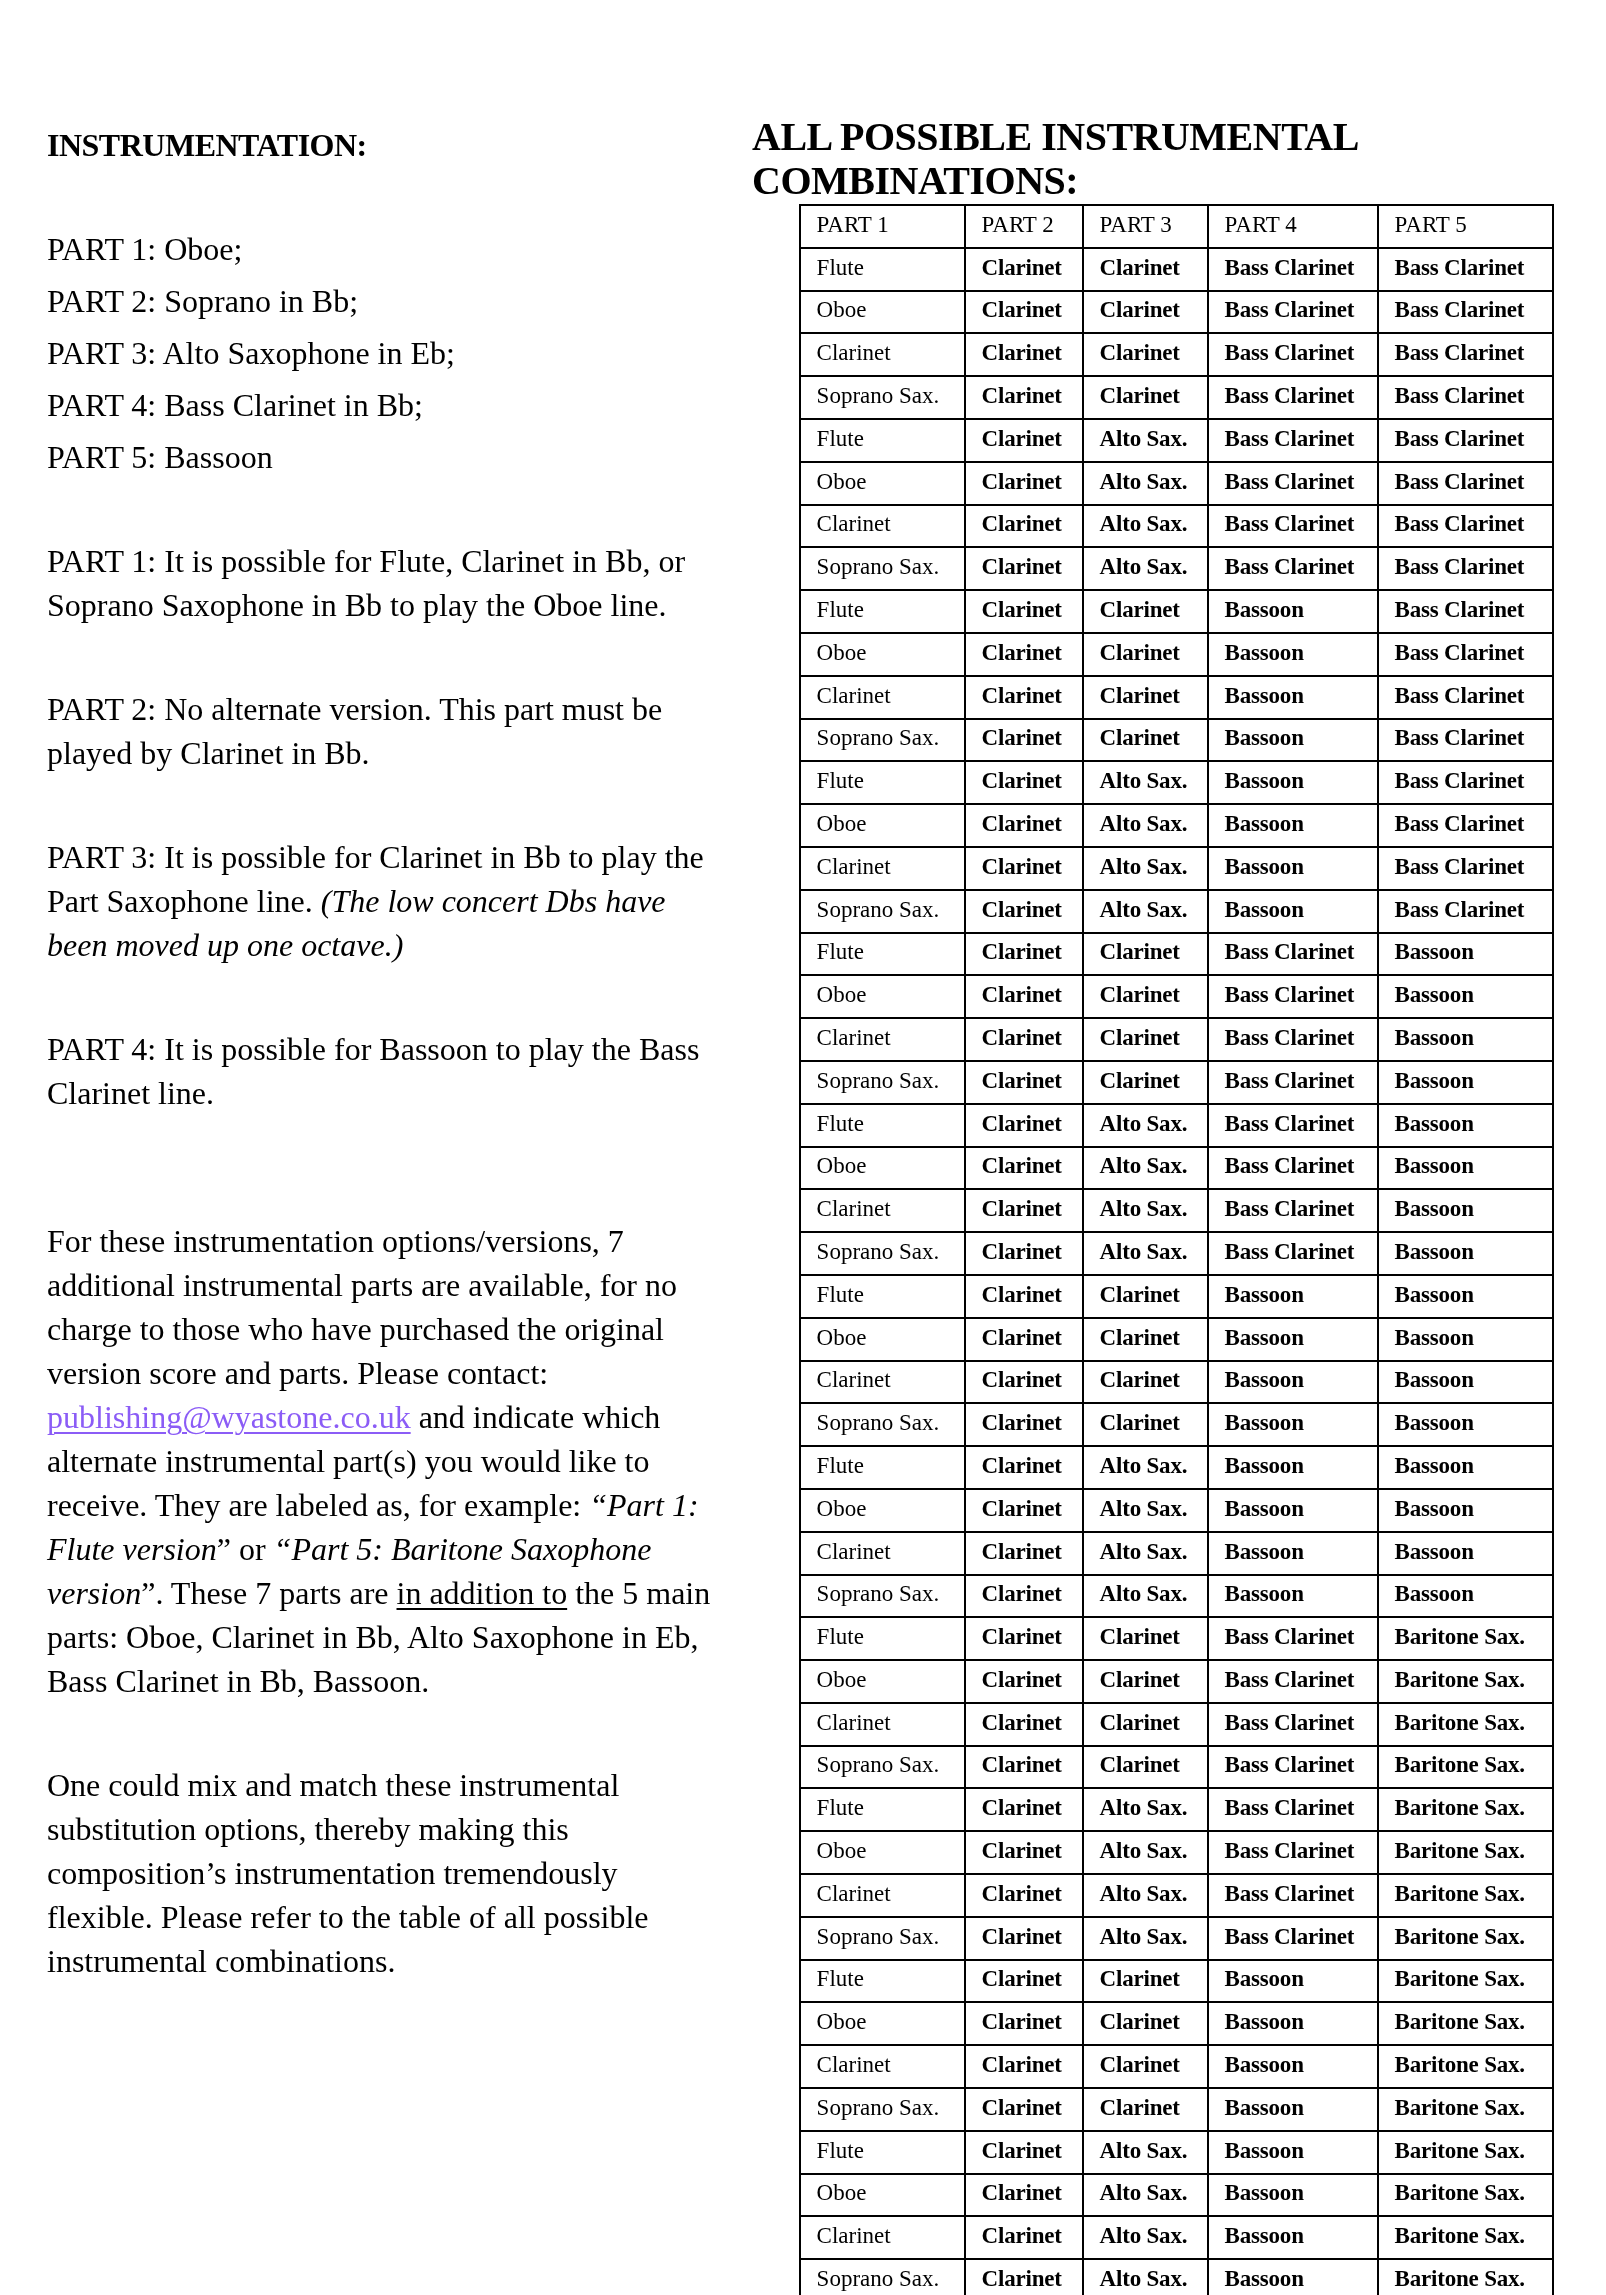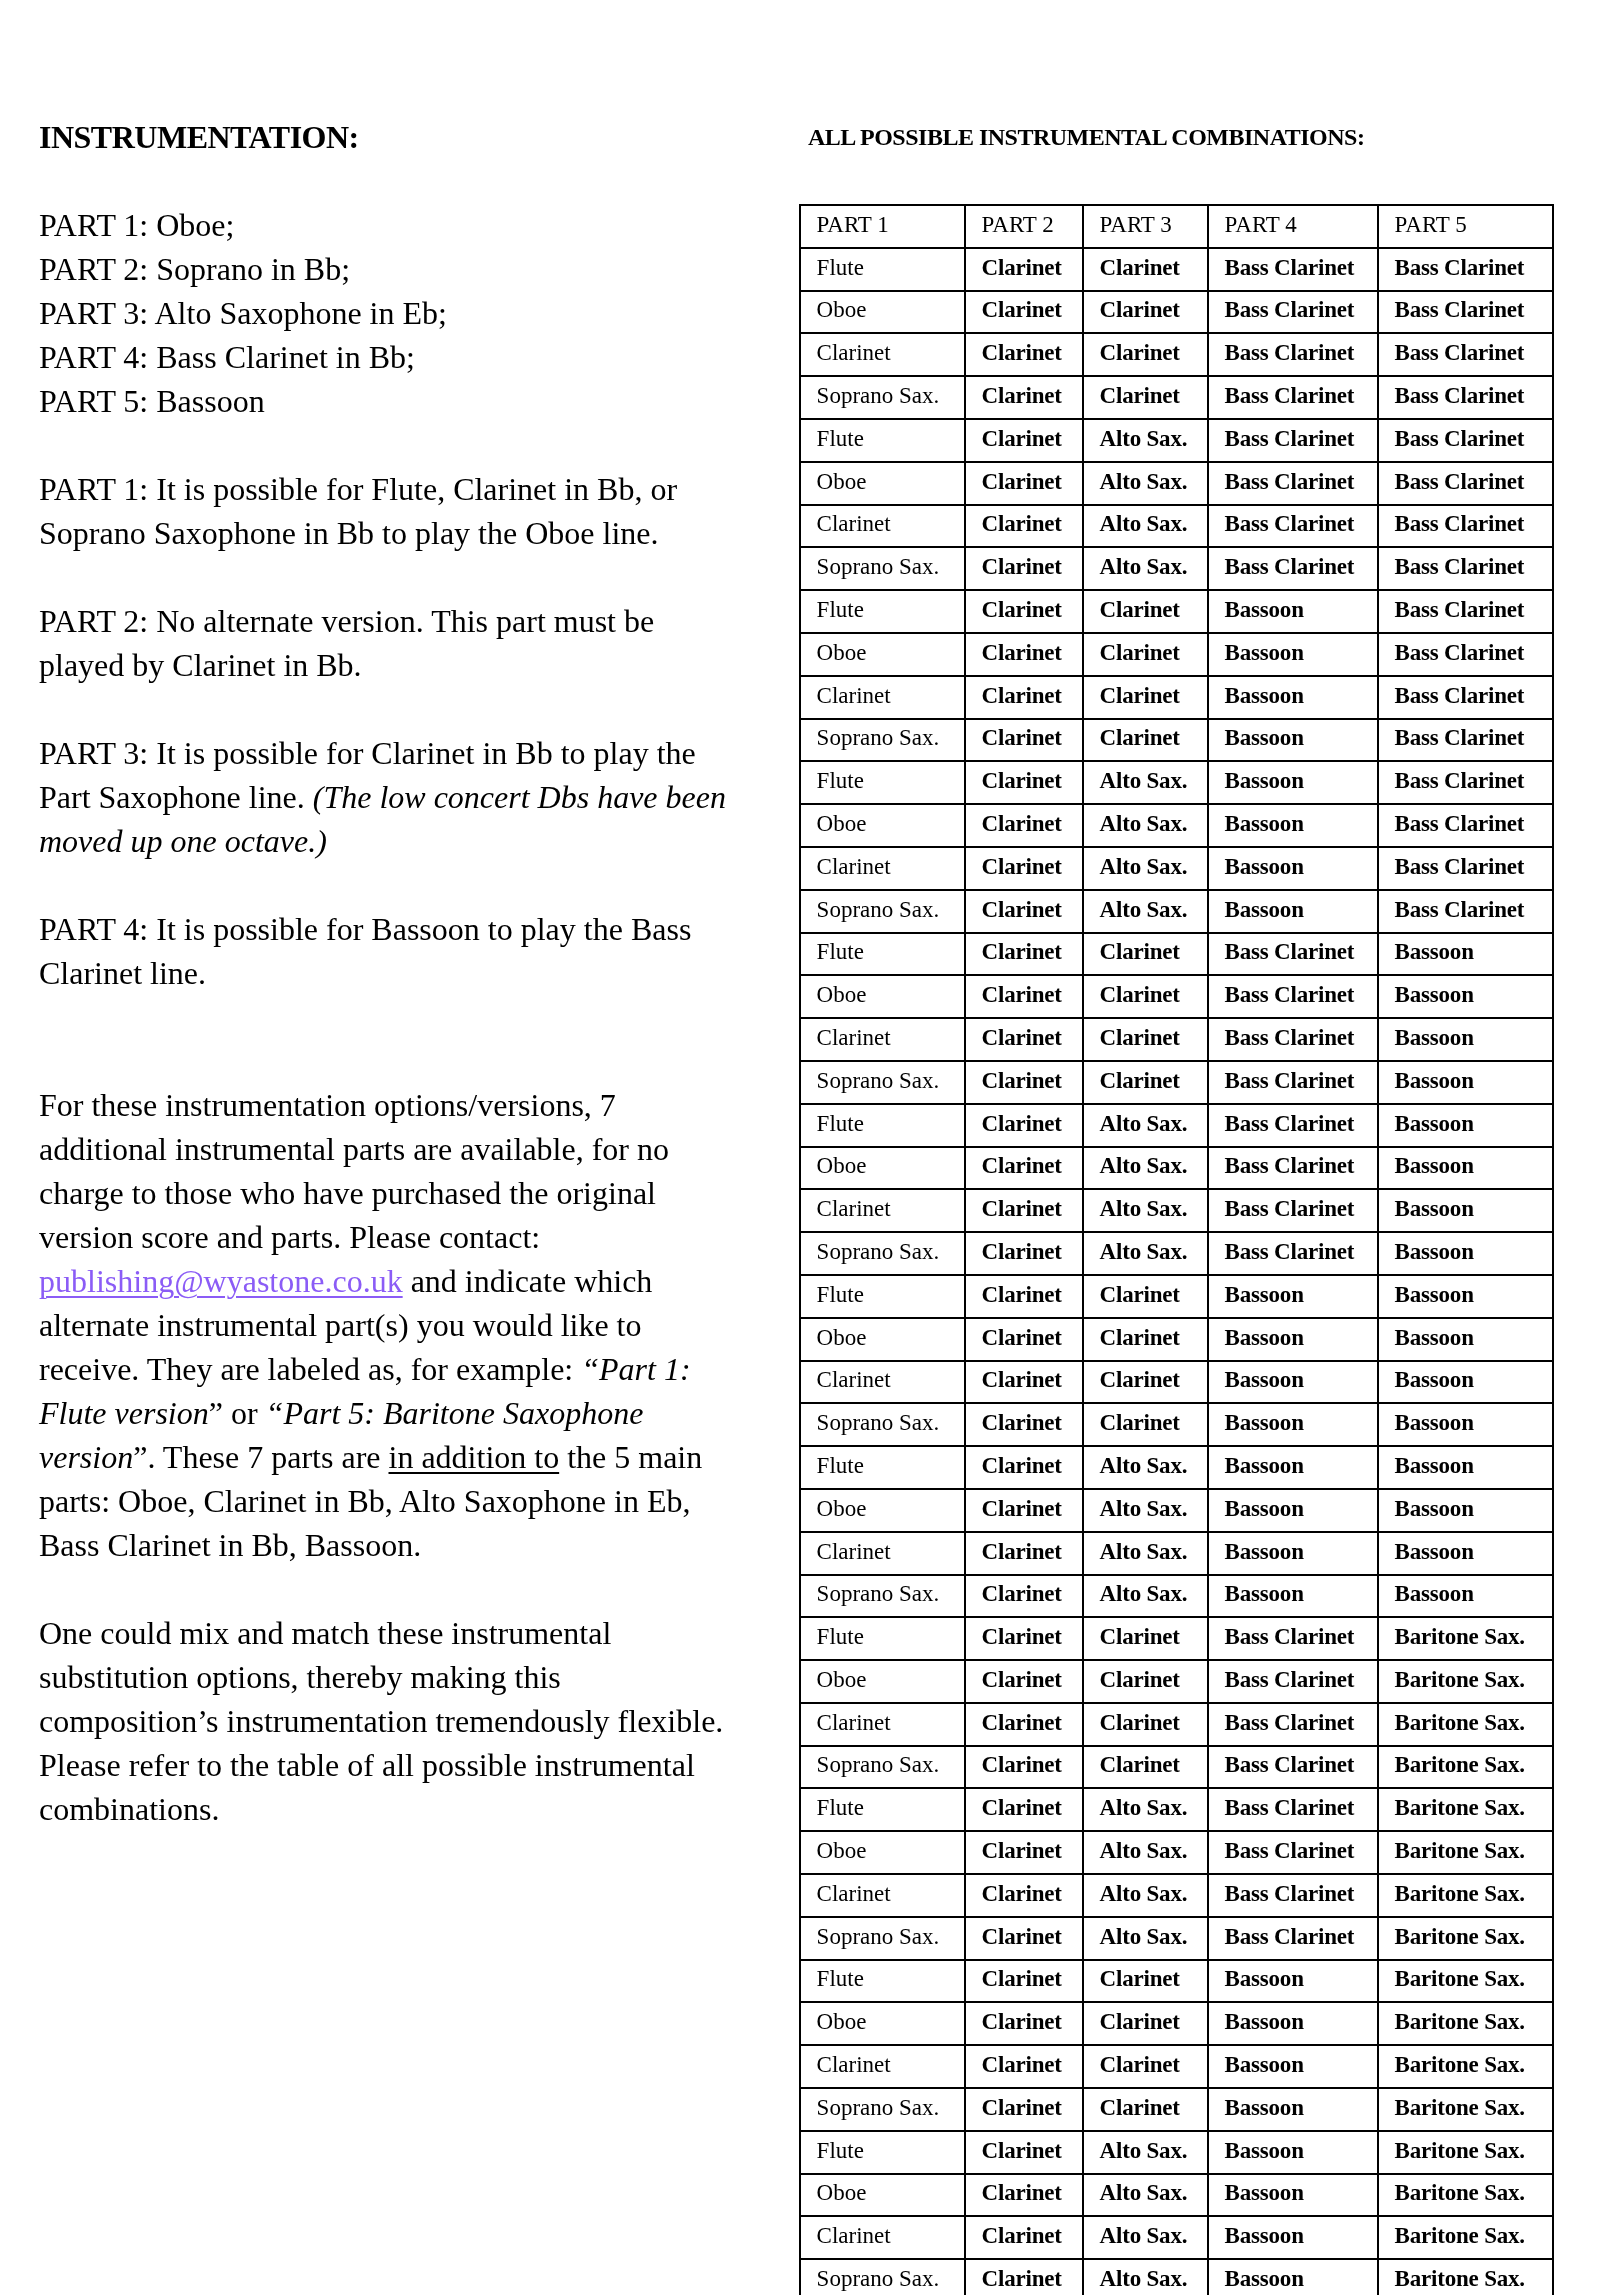--- a/index.html
+++ b/index.html
@@ -1,27 +1,27 @@
 <!DOCTYPE html>
 <html style="font-size:7.3px"><head>
 <meta charset="utf-8">
 <style>
   html, body { margin:0; padding:0; background:#ffffff; }
   body { width:1607px; height:2358px; position:relative; overflow:hidden;
          font-family:"Liberation Serif","DejaVu Serif",serif; color:#000; }
   .left { position:absolute; left:39px; top:115px; width:698px;
           font-size:32px; line-height:44px; }
-  .left p { margin:0; }
+  .left p { margin:8px; }
   .left .gap { height:44px; }
   .left .h { font-weight:bold; letter-spacing:-0.5px; }
   .left i { font-style:italic; }
   .left a { color:#8b5cf6; text-decoration:underline; text-underline-offset:3.7px; text-decoration-thickness:1.8px; }
   .left u { text-underline-offset:3.7px; text-decoration-thickness:1.8px; }
-  .right-title { position:absolute; left:808px; top:115px; width:780px;
-                 font-size:24px; line-height:44px; font-weight:bold; letter-spacing:-0.5px; }
+  .right-title { position:absolute; left:752px; top:115px; width:780px;
+                 font-size:40px; line-height:44px; font-weight:bold; letter-spacing:-0.5px; }
   table.combo { position:absolute; left:799px; top:204px; border-collapse:collapse;
                 table-layout:fixed; font-size:23px; }
   table.combo td { border:2.3px solid #000; height:38px; padding:0 0 0 15.6px;
                    vertical-align:top; padding-top:2.8px; white-space:nowrap; overflow:hidden; line-height:32px; }
   table.combo tr.hdr td { font-weight:normal;margin-left:28px; }
   table.combo td.p1 { font-weight:normal; }
   table.combo td.bold { font-weight:bold; letter-spacing:-0.2px; }
   col.c1 { width:165px; } col.c2 { width:118px; } col.c3 { width:125px; }
   col.c4 { width:170px; } col.c5 { width:175px; }
 </style>

